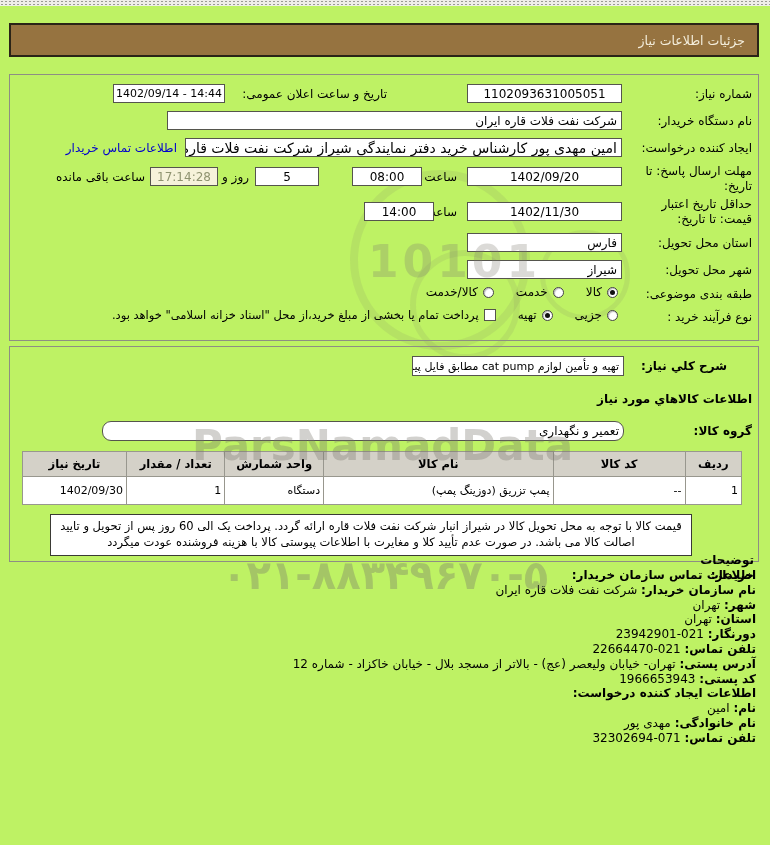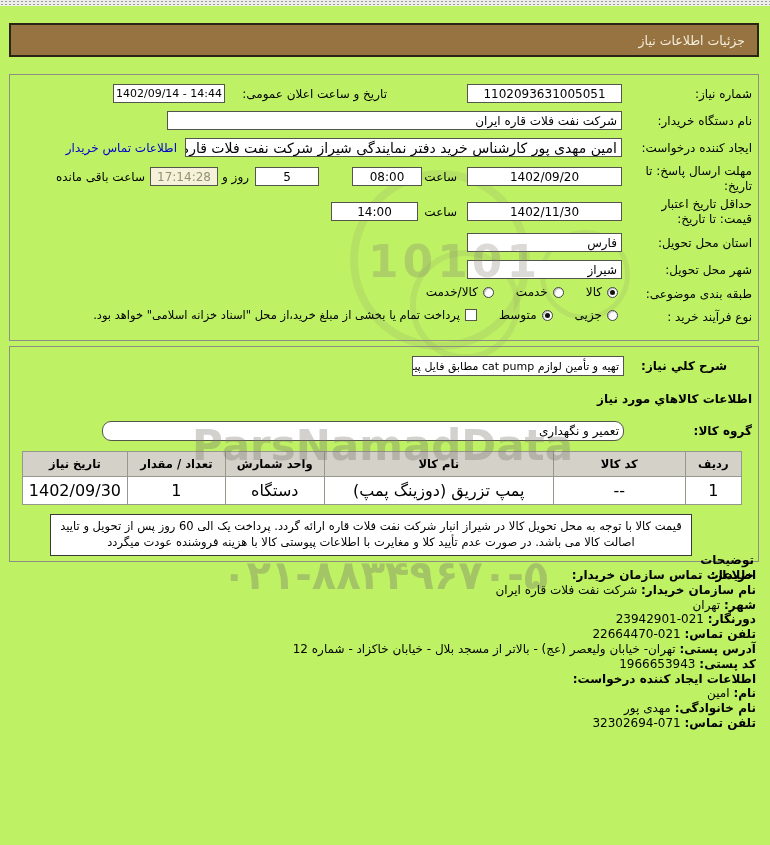--- a/index.html
+++ b/index.html
@@ -26,21 +26,21 @@
   .link{color:#0000cd;font-size:12px;white-space:nowrap;cursor:pointer;}
   .radio{display:inline-block;width:11px;height:11px;border:1px solid #444;border-radius:50%;
          background:#fff;position:relative;flex:0 0 auto;box-shadow:inset 1px 1px 1px rgba(0,0,0,.25);}
   .radio.sel::after{content:"";position:absolute;left:2px;top:2px;right:2px;bottom:2px;
          background:#111;border-radius:50%;}
   .checkbox{display:inline-block;width:12px;height:12px;border:1px solid #55554d;background:#fff;flex:0 0 auto;}
   .optrow{display:flex;align-items:center;gap:6px;}
   .opt{display:flex;align-items:center;gap:5px;margin-left:16px;}
   table.items{border-collapse:collapse;width:720px;background:#fff;}
   table.items th{background:#d4d1c8;border:1px solid #98978e;font-size:11.5px;font-weight:bold;height:25px;padding:0 3px;}
-  table.items td{border:1px solid #98978e;font-size:16px;text-align:center;height:28px;padding:0 3px;}
+  table.items td{border:1px solid #98978e;font-size:11px;text-align:right;height:28px;padding:0 3px;}
   .notesbox{position:absolute;background:#fff;border:1px solid #3a3a35;font-size:11.5px;
             line-height:16px;text-align:center;padding:3px 6px;overflow:hidden;}
   .contact{position:absolute;right:14px;top:568px;text-align:right;font-size:12px;line-height:14.8px;}
   .wm{position:absolute;pointer-events:none;z-index:5;font-weight:bold;white-space:nowrap;}
   .wm-circle{position:absolute;pointer-events:none;z-index:0;border-radius:50%;border:8px solid rgba(120,117,108,0.12);}
   .content{position:relative;z-index:1;}
 </style>
 </head>
 <body>
 
@@ -76,21 +76,21 @@
       <div class="abs lbl" style="right:301px;top:95px;">ساعت</div>
       <div class="ibox center ltr" style="right:336px;top:92px;width:70px;">08:00</div>
       <div class="ibox center ltr" style="right:439px;top:92px;width:64px;">5</div>
       <div class="abs lbl" style="right:509px;top:95px;">روز و</div>
       <div class="ibox center ltr cream" style="right:540px;top:92px;width:68px;">17:14:28</div>
       <div class="abs lbl" style="right:613px;top:95px;">ساعت باقی مانده</div>
 
       <div class="abs lblwrap" style="right:6px;top:122px;width:125px;">حداقل تاریخ اعتبار قیمت: تا تاریخ:</div>
       <div class="ibox center ltr" style="right:136px;top:127px;width:155px;">1402/11/30</div>
       <div class="abs lbl" style="right:301px;top:130px;">ساعت</div>
-      <div class="ibox center ltr" style="right:340px;top:127px;width:87px;margin-left:14px;">14:00</div>
+      <div class="ibox center ltr" style="right:324px;top:127px;width:70px;margin-left:14px;">14:00</div>
 
       <div class="abs lbl" style="right:6px;top:161px;">استان محل تحویل:</div>
       <div class="ibox" style="right:136px;top:158px;width:155px;">فارس</div>
 
       <div class="abs lbl" style="right:6px;top:188px;">شهر محل تحویل:</div>
       <div class="ibox" style="right:136px;top:185px;width:155px;">شیراز</div>
 
       <div class="abs lbl" style="right:6px;top:212px;">طبقه بندی موضوعی:</div>
       <div class="abs optrow" style="right:140px;top:210px;">
         <span class="opt">
@@ -108,21 +108,21 @@
       </div>
 
       <div class="abs lbl" style="right:6px;top:235px;">نوع فرآیند خرید :</div>
       <div class="abs optrow" style="right:140px;top:233px;">
         <span class="opt">
           <span class="radio"></span>
           <span>جزیی</span>
         </span>
         <span class="opt">
           <span class="radio sel"></span>
-          <span>متوسط</span>
+          <span>تهیه</span>
         </span>
         <span class="opt" style="margin-left:0;">
           <span class="checkbox"></span>
           <span style="font-size:11.5px;">پرداخت تمام یا بخشی از مبلغ خرید،از محل "اسناد خزانه اسلامی" خواهد بود.</span>
         </span>
       </div>
     </div>
 
     <div class="groupbox gb2">
 
@@ -158,20 +158,21 @@
       </table>
 
       <div class="abs lblwrap b" style="right:4px;top:170px;width:62px;margin-top:36px;">توضیحات خریدار:</div>
       <div class="notesbox" style="right:66px;top:167px;width:642px;height:42px;">قیمت کالا با توجه به محل تحویل کالا در شیراز انبار شرکت نفت فلات قاره ارائه گردد. پرداخت یک الی 60 روز پس از تحویل و تایید اصالت کالا می باشد. در صورت عدم تأیید کلا و مغایرت با اطلاعات پیوستی کالا با هزینه فروشنده عودت میگردد</div>
     </div>
 
     <div class="contact">
       <div class="b">اطلاعات تماس سازمان خریدار:</div>
       <div><span class="b">نام سازمان خریدار:</span> <span>شرکت نفت فلات قاره ایران</span></div>
       <div><span class="b">شهر:</span> <span>تهران</span></div>
+      <div><span class="b">استان:</span> <span>تهران</span></div>
       <div><span class="b">دورنگار:</span> <span class="ltr">23942901-021</span></div>
       <div><span class="b">تلفن تماس:</span> <span class="ltr">22664470-021</span></div>
       <div><span class="b">آدرس پستی:</span> <span>تهران- خیابان ولیعصر (عج) - بالاتر از مسجد بلال - خیابان خاکزاد - شماره 12</span></div>
       <div><span class="b">کد پستی:</span> <span class="ltr">1966653943</span></div>
       <div class="b">اطلاعات ایجاد کننده درخواست:</div>
       <div><span class="b">نام:</span> <span>امین</span></div>
       <div><span class="b">نام خانوادگی:</span> <span>مهدی پور</span></div>
       <div><span class="b">تلفن تماس:</span> <span class="ltr">32302694-071</span></div>
     </div>
   </div>

